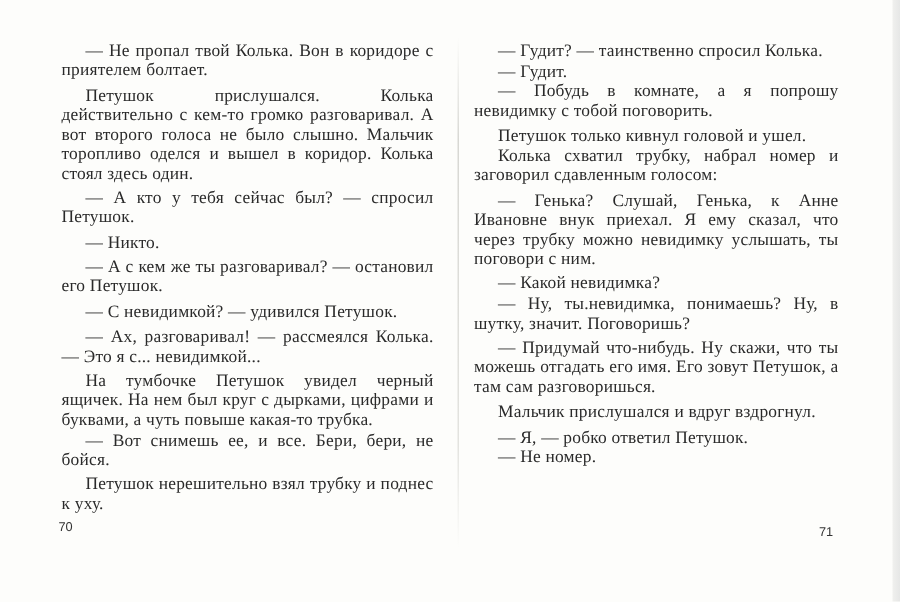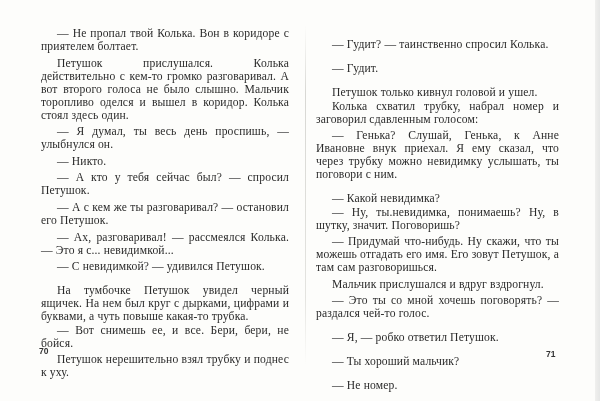--- a/index.html
+++ b/index.html
@@ -21,65 +21,63 @@
     position:absolute; right:0; top:0; width:5px; height:401px;
     background:linear-gradient(to right,#f0f0ee,#e6e7e6);
   }
   .text-block {
     position:absolute; top:27px;
     font-size:11.6px; line-height:13px; letter-spacing:0.15px;
   }
   .page-left .text-block { left:41px; width:248px; }
   .page-right .text-block { left:16px; width:243px; }
   .para { margin:0 0 3.6px 0; text-indent:16px; text-align:justify; text-align-last:left; }
-  .para.tight { margin-bottom:0.5px;margin-top:11px; }
+  .para.tight { margin-bottom:0.5px; }
   .folio {
-    position:absolute; font-size:8.5px; font-weight:bold; color:#333;
+    position:absolute; font-size:8.5px; font-weight:normal; color:#333;
     font-family:"Liberation Sans",sans-serif;
   }
   .page-left .folio { left:39px; top:346px; }
   .page-right .folio { left:246px; top:349px; }
 </style>
 </head>
 <body>
 
 <div class="spread">
 
   <div class="page page-left">
     <div class="text-block">
       <p class="para">— Не пропал твой Колька. Вон в коридоре с приятелем болтает.</p>
       <p class="para">Петушок прислушался. Колька действительно с кем-то громко разговаривал. А вот второго голоса не было слышно. Мальчик торопливо оделся и вышел в коридор. Колька стоял здесь один.</p>
-      <p class="para">— Я думал, ты весь день проспишь, — улыбнулся он.</p>
+      <p class="para">— А кто у тебя сейчас был? — спросил Петушок.</p>
       <p class="para">— Никто.</p>
-      <p class="para">— А кто у тебя сейчас был? — спросил Петушок.</p>
       <p class="para">— А с кем же ты разговаривал? — остановил его Петушок.</p>
+      <p class="para">— С невидимкой? — удивился Петушок.</p>
       <p class="para">— Ах, разговаривал! — рассмеялся Колька. — Это я с... невидимкой...</p>
-      <p class="para">— С невидимкой? — удивился Петушок.</p>
       <p class="para tight">На тумбочке Петушок увидел черный ящичек. На нем был круг с дырками, цифрами и буквами, а чуть повыше какая-то трубка.</p>
       <p class="para">— Вот снимешь ее, и все. Бери, бери, не бойся.</p>
       <p class="para">Петушок нерешительно взял трубку и поднес к уху.</p>
     </div>
     <div class="folio">70</div>
   </div>
 
   <div class="spine"></div>
 
   <div class="page page-right">
     <div class="text-block">
       <p class="para tight">— Гудит? — таинственно спросил Колька.</p>
       <p class="para tight">— Гудит.</p>
+      <p class="para">— Побудь в комнате, а я попрошу невидимку с тобой поговорить.</p>
       <p class="para tight">Петушок только кивнул головой и ушел.</p>
       <p class="para">Колька схватил трубку, набрал номер и заговорил сдавленным голосом:</p>
       <p class="para">— Генька? Слушай, Генька, к Анне Ивановне внук приехал. Я ему сказал, что через трубку можно невидимку услышать, ты поговори с ним.</p>
       <p class="para tight">— Какой невидимка?</p>
       <p class="para">— Ну, ты.невидимка, понимаешь? Ну, в шутку, значит. Поговоришь?</p>
       <p class="para">— Придумай что-нибудь. Ну скажи, что ты можешь отгадать его имя. Его зовут Петушок, а там сам разговоришься.</p>
       <p class="para">Мальчик прислушался и вдруг вздрогнул.</p>
-      <p class="para">— Это ты со мной хочешь поговорять? — раздался чей-то голос.</p>
       <p class="para tight">— Я, — робко ответил Петушок.</p>
-      <p class="para tight">— Ты хороший мальчик?</p>
       <p class="para tight">— Не номер.</p>
     </div>
     <div class="folio">71</div>
   </div>
 
   <div class="edge-strip"></div>
 </div>
 
 </body></html>

